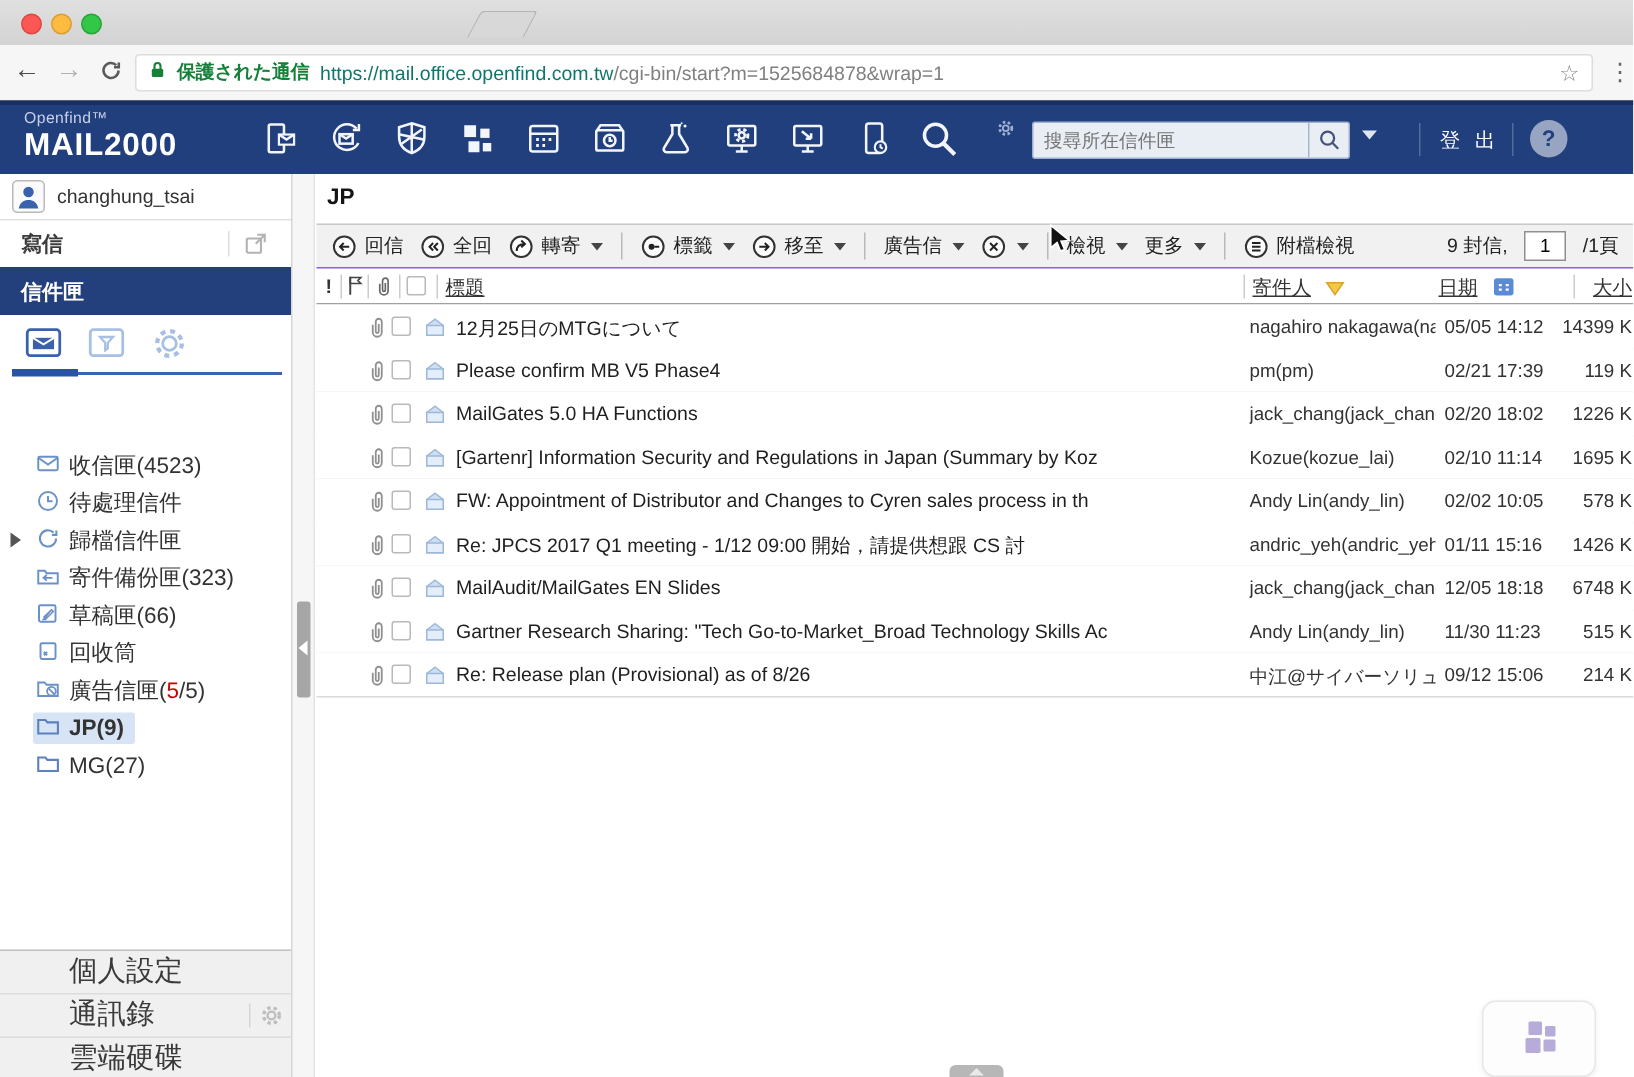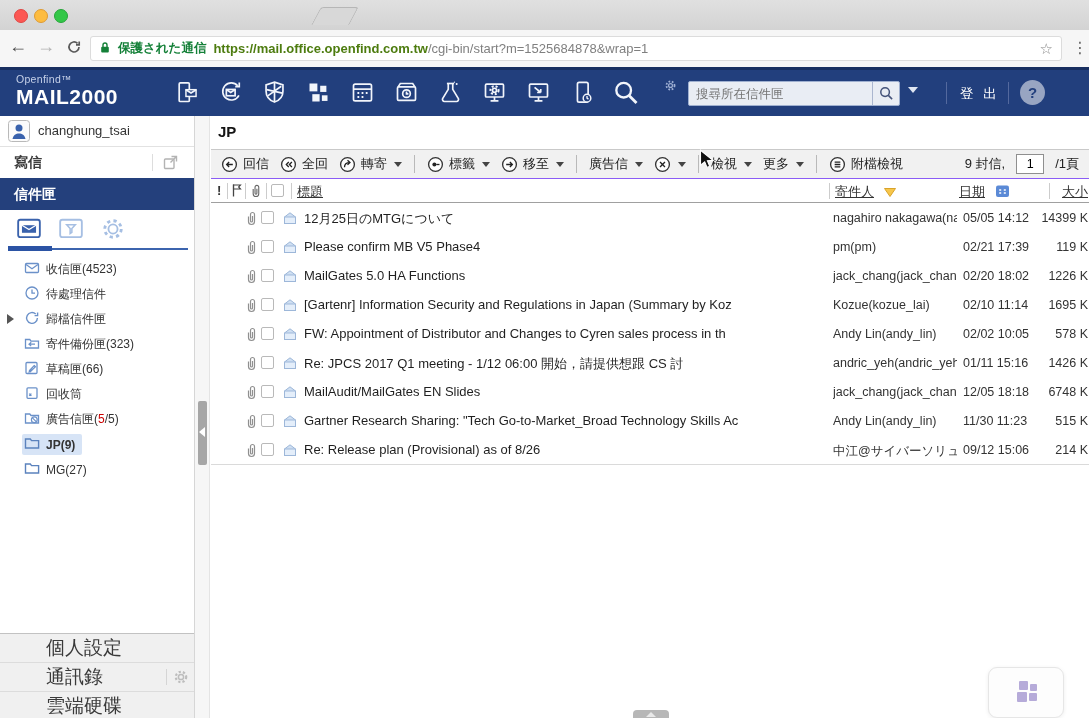--- a/index.html
+++ b/index.html
@@ -60,21 +60,21 @@
   .composerow .clabel{position:absolute;left:14px;top:0;line-height:31px;font-size:14px;font-weight:bold;color:#3c3c3c;}
   .composerow .csep{position:absolute;left:152px;top:7px;width:1px;height:17px;background:#ddd;}
   .composerow .extlink{position:absolute;left:162px;top:7px;}
   .mbbar{position:absolute;left:0;top:62px;width:194px;height:32px;background:#24407c;}
   .mbbar span{position:absolute;left:14px;line-height:32px;color:#fff;font-weight:bold;font-size:14px;}
   .fldtabs{position:absolute;left:0;top:94px;width:194px;height:42px;}
   .fldtabs .ticon{position:absolute;top:6px;}
   .tabline-thin{position:absolute;left:8px;top:132px;width:180px;height:2px;background:#3c64ae;}
   .tabline-thick{position:absolute;left:8px;top:130px;width:44px;height:5px;background:#2b53a4;}
   .folders{position:absolute;left:0;top:142px;width:194px;}
-  .folder{position:absolute;left:0;width:194px;height:25px;font-size:12px;color:#333;}
+  .folder{position:absolute;left:0;width:194px;height:25px;font-size:15px;color:#333;margin-top:41px;}
   .folder .inner{position:absolute;left:22px;top:1px;display:flex;align-items:center;gap:6px;height:21px;
     padding:0 7px 0 2px;border-radius:2px;white-space:nowrap;}
   .folder.sel .inner{background:#d7e4f6;font-weight:bold;}
   .folder .exp{position:absolute;left:7px;top:6px;width:0;height:0;border-top:5px solid transparent;
     border-bottom:5px solid transparent;border-left:7px solid #555;}
   .folder .red{color:#cc0000;}
   .sbfooter{position:absolute;left:0;top:517px;width:194px;height:85px;background:#f0f0f0;border-top:1px solid #c2c2c2;box-sizing:border-box;}
   .sbf-row{position:relative;height:28px;border-bottom:1px solid #dcdcdc;}
   .sbf-row:last-child{border-bottom:none;}
   .sbf-row span.lbl{position:absolute;left:14px;line-height:28px;font-size:19px;font-weight:normal;color:#3a3a3a;margin-left:32px;}
@@ -149,21 +149,21 @@
         </svg>
     </span>
     <div class="omnibox">
       <span>
         <svg width="12" height="13" viewBox="0 0 12 13">
             <path d="M4 6V4a2 2 0 0 1 4 0v2" fill="none" stroke="#148038" stroke-width="1.4"></path>
             <rect x="2.2" y="5.8" width="7.6" height="5.6" rx="1" fill="#148038"></rect>
           </svg>
       </span>
       <span class="sec-label">保護された通信</span>
-      <span class="url"><b style="font-weight:bold;color:#4d7c0f;">https://mail.office.openfind.com.tw</b><span class="path">/cgi-bin/start?m=1525684878&amp;wrap=1</span></span>
+      <span class="url"><b style="font-weight:normal;color:#0f766e;">https://mail.office.openfind.com.tw</b><span class="path">/cgi-bin/start?m=1525684878&amp;wrap=1</span></span>
       <span class="omni-star">☆</span>
     </div>
     <span class="menu-dots">⋮</span>
   </div>
 
   <div class="appheader">
     <div class="brand">
       <small>Openfind™</small>
       <b>MAIL2000</b>
     </div>
@@ -627,21 +627,21 @@
         </div>
         <div class="mailrow" style="top: 145px;">
           <span class="mr-clip"><svg width="14" height="16" viewBox="0 0 14 16">
               <path d="M4.5 6.5v5a3 3 0 0 0 6 0V4.5a2 2 0 0 0-4 0v6.5a1 1 0 0 0 2 0V6" fill="none" stroke="#8f8f8f" stroke-width="1.2"></path>
             </svg></span>
           <span class="rcheck mr-check"></span>
           <span class="mr-env"><svg width="16" height="15" viewBox="0 0 16 15">
               <path d="M2.5 7L8 2.8 13.5 7v6.5h-11z" fill="#cfdff2" stroke="#9db7d9"></path>
               <rect x="2.5" y="7" width="11" height="6.5" fill="#e4eefa" stroke="#9db7d9"></rect>
             </svg></span>
-          <span class="mr-subj">Re: JPCS 2017 Q1 meeting - 1/12 06:00 開始，請提供想跟 CS 討</span>
+          <span class="mr-subj">Re: JPCS 2017 Q1 meeting - 1/12 09:00 開始，請提供想跟 CS 討</span>
           <span class="mr-sender">andric_yeh(andric_yeh)</span>
           <span class="mr-date">01/11 15:16</span>
           <span class="mr-size">1426 K</span>
         </div>
         <div class="mailrow" style="top: 174px;">
           <span class="mr-clip"><svg width="14" height="16" viewBox="0 0 14 16">
               <path d="M4.5 6.5v5a3 3 0 0 0 6 0V4.5a2 2 0 0 0-4 0v6.5a1 1 0 0 0 2 0V6" fill="none" stroke="#8f8f8f" stroke-width="1.2"></path>
             </svg></span>
           <span class="rcheck mr-check"></span>
           <span class="mr-env"><svg width="16" height="15" viewBox="0 0 16 15">

